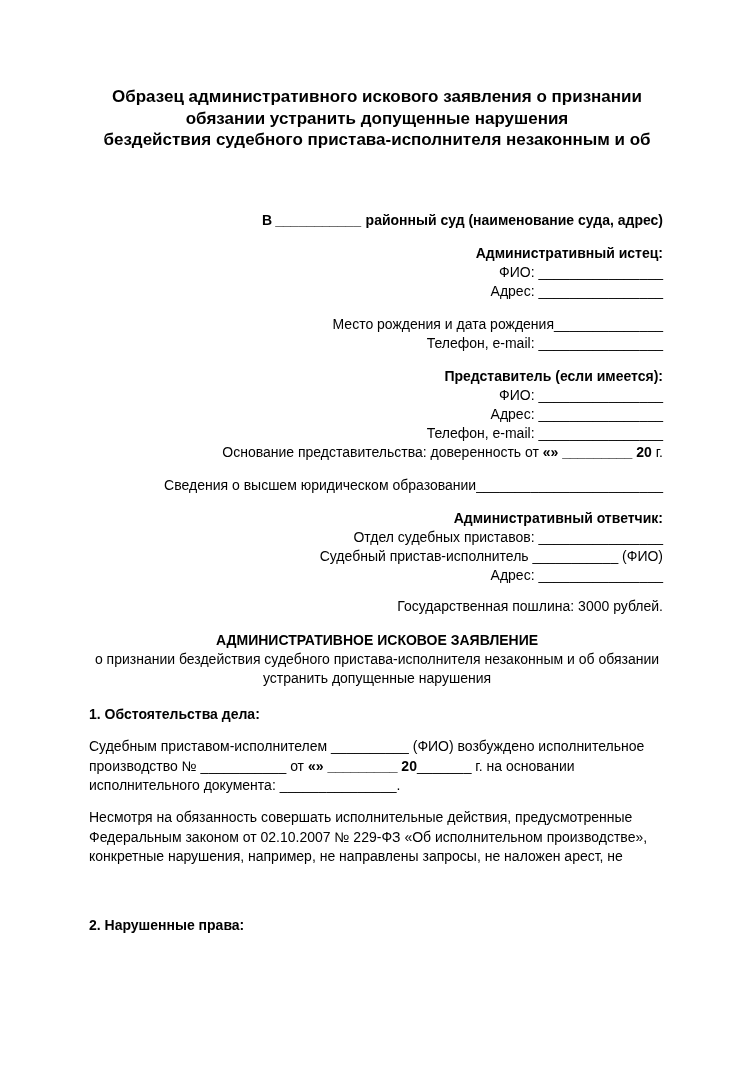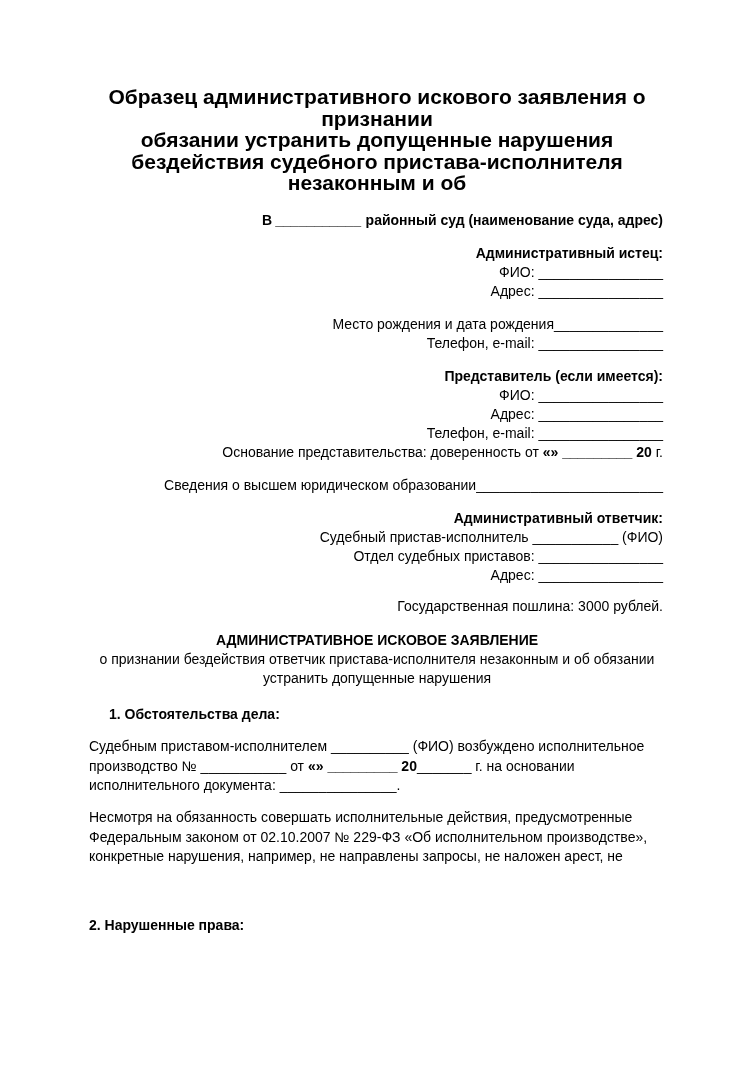--- a/index.html
+++ b/index.html
@@ -22,21 +22,21 @@
       width: 754px;
       height: 1065px;
     }
     .doc-title {
       position: absolute;
       left: 80px;
       top: 86px;
       width: 594px;
       text-align: center;
       font-weight: bold;
-      font-size: 21px;
+      font-size: 17px;
       line-height: 21.5px;
     }
     .right-block {
       position: absolute;
       right: 91px;
       text-align: right;
       white-space: nowrap;
       font-size: 14px;
       line-height: 19px;
     }
@@ -103,36 +103,36 @@
     <span class="line">Телефон, e-mail: ________________</span>
     <span class="line"><span>Основание представительства: доверенность от </span><span class="b">«» _________ 20</span><span> г.</span></span>
   </div>
 
   <div class="right-block" style="top:476px;">
     <span>Сведения о высшем юридическом образовании________________________</span>
   </div>
 
   <div class="right-block" style="top:509px;">
     <span class="line b">Административный ответчик:</span>
+    <span class="line">Отдел судебных приставов: ________________</span>
     <span class="line">Судебный пристав-исполнитель ___________ (ФИО)</span>
-    <span class="line">Отдел судебных приставов: ________________</span>
     <span class="line">Адрес: ________________</span>
   </div>
 
   <div class="right-block" style="top:597px;">
     <span>Государственная пошлина: 3000 рублей.</span>
   </div>
 
   <div class="center-block" style="top:631px;">
     <span class="line b">АДМИНИСТРАТИВНОЕ ИСКОВОЕ ЗАЯВЛЕНИЕ</span>
-    <span class="line">о признании бездействия ответчик пристава-исполнителя незаконным и об обязании</span>
+    <span class="line">о признании бездействия судебного пристава-исполнителя незаконным и об обязании</span>
     <span class="line">устранить допущенные нарушения</span>
   </div>
 
-  <div class="section-heading" style="top:705px;margin-left:20px;">1. Обстоятельства дела:</div>
+  <div class="section-heading" style="top:705px;">1. Обстоятельства дела:</div>
 
   <div class="left-block" style="top:737px;">
     <span class="line">Судебным приставом-исполнителем __________ (ФИО) возбуждено исполнительное</span>
     <span class="line"><span>производство № ___________ от </span><span class="b">«» _________ 20</span><span>_______ г. на основании</span></span>
     <span class="line">исполнительного документа: _______________.</span>
   </div>
 
   <div class="left-block" style="top:808px;">
     <span class="line">Несмотря на обязанность совершать исполнительные действия, предусмотренные</span>
     <span class="line">Федеральным законом от 02.10.2007 № 229-ФЗ «Об исполнительном производстве»,</span>

